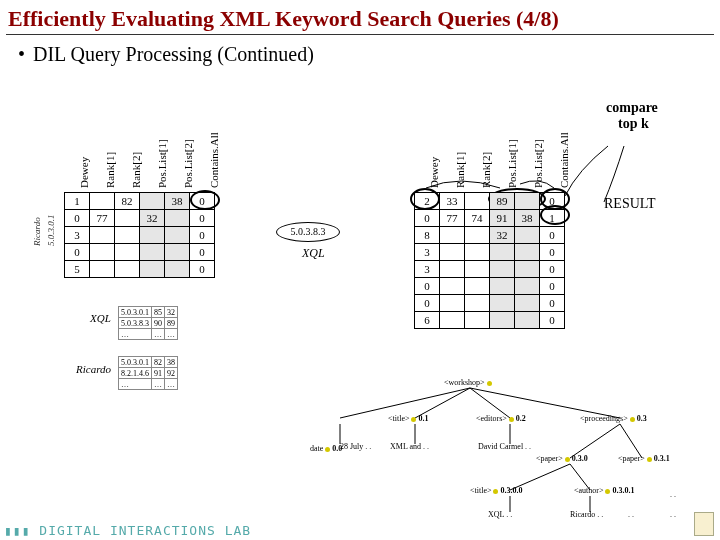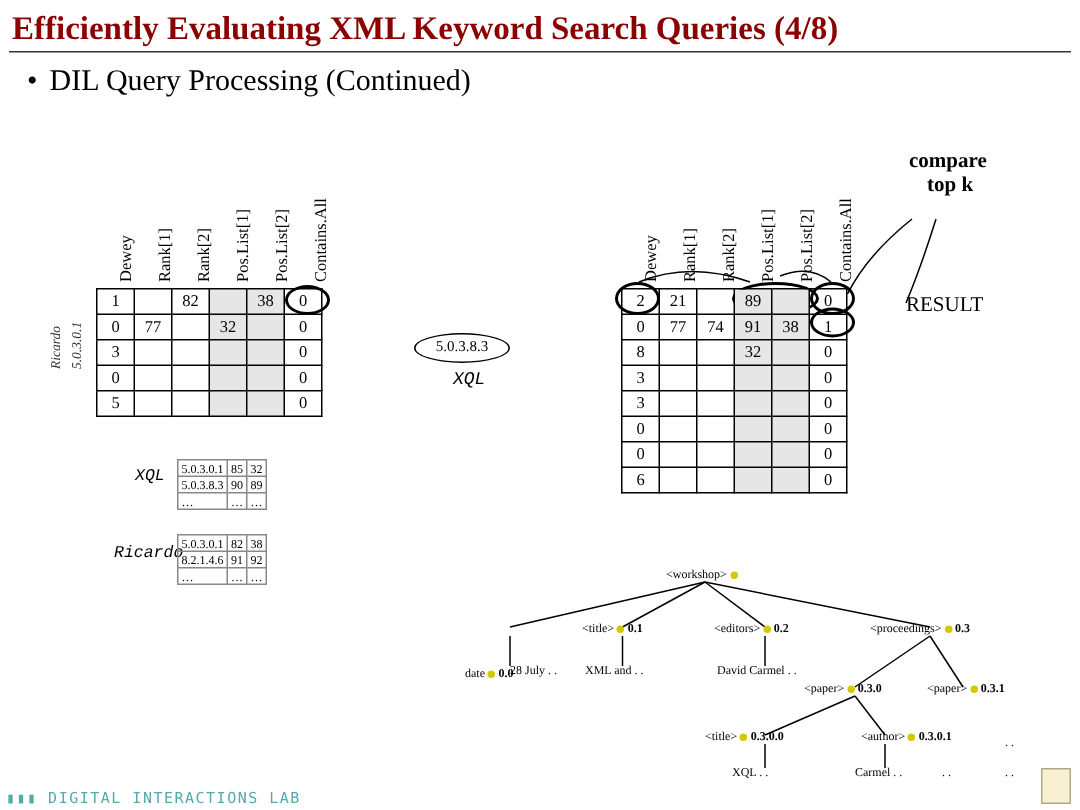--- a/index.html
+++ b/index.html
@@ -60,42 +60,41 @@
   }
   .shade { background: #e6e6e6; }
   .circ {
     position: absolute;
     border: 2px solid #000;
     border-radius: 50%;
   }
   .lbl {
     position: absolute;
     font-size: 11px;
-    font-family: Liberation Mono, monospace;
   }
   .lbl-r {
     position: absolute;
     font-size: 14px;
     text-align: center;
   }
   .mini-tbl {
     position: absolute;
     border-collapse: collapse;
     font-size: 8px;
   }
   .mini-tbl td {
     border: 1px solid #888;
     padding: 0 2px;
     height: 10px;
   }
   .foot-logo {
     position: absolute;
     left: 4px;
     bottom: 2px;
-    font-size: 10px;
+    font-size: 13px;
     letter-spacing: 1px;
     color: #5aa;
     font-family: monospace;
   }
   .foot-right {
     position: absolute;
     right: 6px;
     bottom: 4px;
     width: 18px;
     height: 22px;
@@ -219,21 +218,21 @@
           <td class="shade"></td>
           <td>0</td>
         </tr>
   </tbody>
     </table>
 
   <table class="tbl" style="left:404px; top:114px;">
     <tbody>
         <tr>
           <td>2</td>
-          <td>21</td>
+          <td>33</td>
           <td></td>
           <td class="shade">89</td>
           <td class="shade"></td>
           <td>0</td>
         </tr>
     <tr>
           <td>0</td>
           <td>77</td>
           <td>74</td>
           <td class="shade">91</td>
@@ -360,21 +359,21 @@
     <div class="tnode" style="left:166px; top:36px;"><span>&lt;editors&gt;</span><span class="tdot"></span> <b>0.2</b></div>
     <div class="tnode" style="left:270px; top:36px;"><span>&lt;proceedings&gt;</span><span class="tdot"></span> <b>0.3</b></div>
     <div class="tnode" style="left:6px; top:64px;margin-left:24px;">28 July . .</div>
     <div class="tnode" style="left:80px; top:64px;">XML and . .</div>
     <div class="tnode" style="left:168px; top:64px;text-align:center;">David Carmel . .</div>
     <div class="tnode" style="left:226px; top:76px;"><span>&lt;paper&gt;</span><span class="tdot"></span> <b>0.3.0</b></div>
     <div class="tnode" style="left:308px; top:76px;"><span>&lt;paper&gt;</span><span class="tdot"></span> <b>0.3.1</b></div>
     <div class="tnode" style="left:160px; top:108px;"><span>&lt;title&gt;</span><span class="tdot"></span> <b>0.3.0.0</b></div>
     <div class="tnode" style="left:248px; top:108px;margin-left:16px;"><span>&lt;author&gt;</span><span class="tdot"></span> <b>0.3.0.1</b></div>
     <div class="tnode" style="left:178px; top:132px;">XQL . .</div>
-    <div class="tnode" style="left:260px; top:132px;">Carmel . .</div>
+    <div class="tnode" style="left:260px; top:132px;">Ricardo . .</div>
     <div class="tnode" style="left:318px; top:132px;">.  .</div>
     <div class="tnode" style="left:360px; top:112px;">.  .</div>
     <div class="tnode" style="left:360px; top:132px;">.  .</div>
   </div>
 
 </div>
 
 <div class="foot-logo">▮▮▮ DIGITAL INTERACTIONS LAB</div>
 <div class="foot-right"></div>
 

